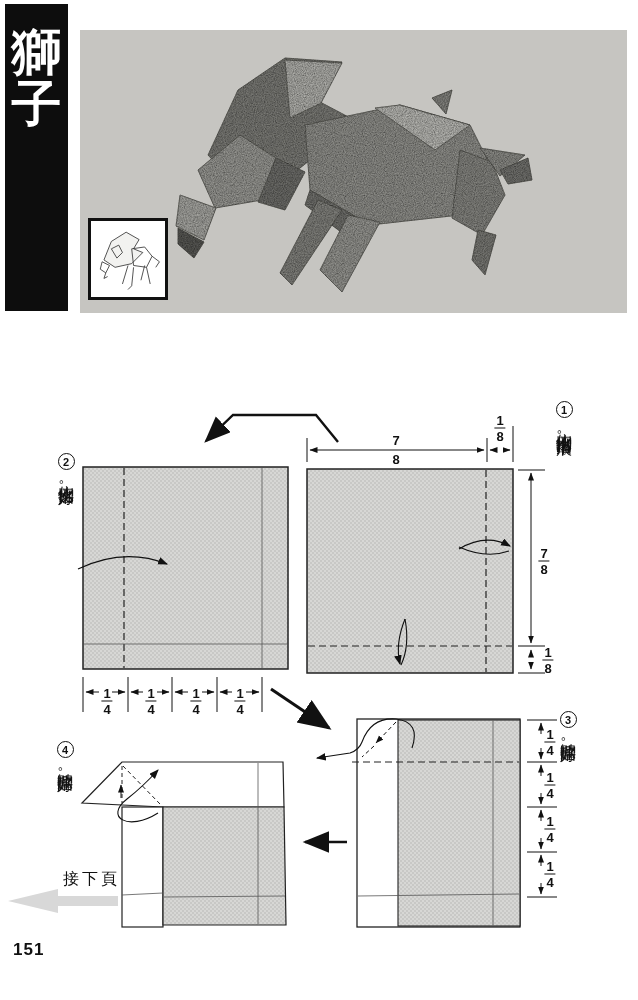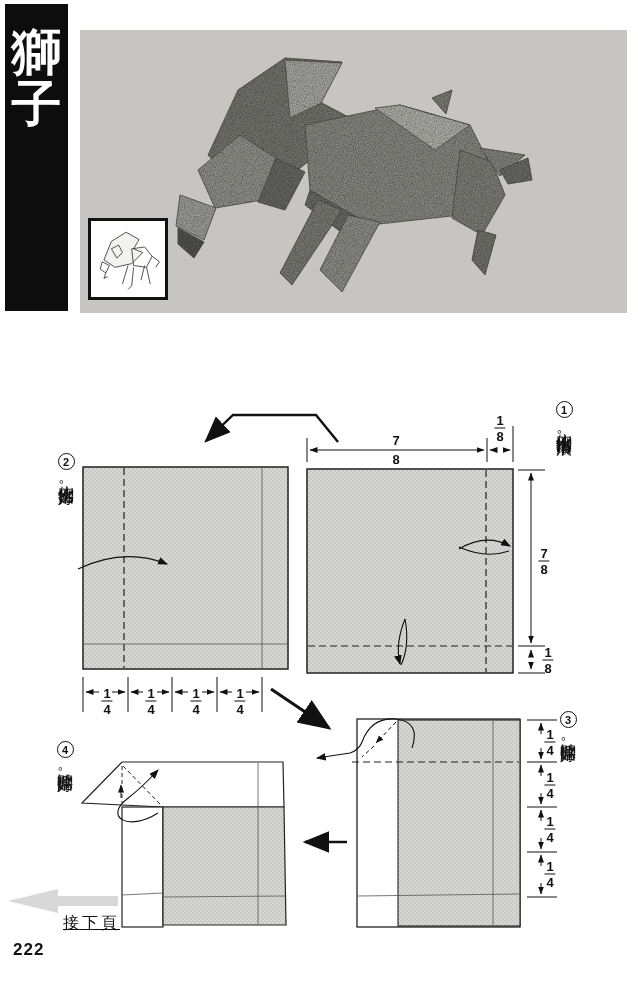--- a/index.html
+++ b/index.html
@@ -274,16 +274,16 @@
   </span>
   <span class="frac" style="left:550px;top:829px;">
     <span class="num">1</span>
       <span class="den">4</span>
   </span>
   <span class="frac" style="left:550px;top:874px;">
     <span class="num">1</span>
       <span class="den">4</span>
   </span>
 
-  <div class="abs" id="continue-label" style="left:63px;top:913px;text-decoration:underline;">接下頁</div>
-  <div class="abs" id="page-number" style="left:13px;top:940px;">222</div>
+  <div class="abs" id="continue-label" style="left:63px;top:869px;">接下頁</div>
+  <div class="abs" id="page-number" style="left:13px;top:940px;">151</div>
 
 </div>
 
 </body></html>

